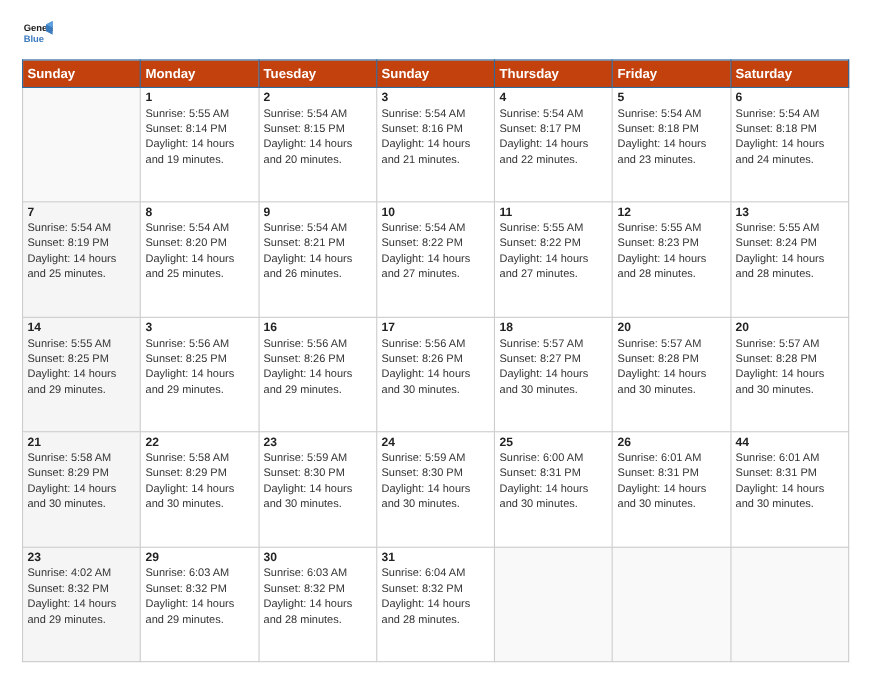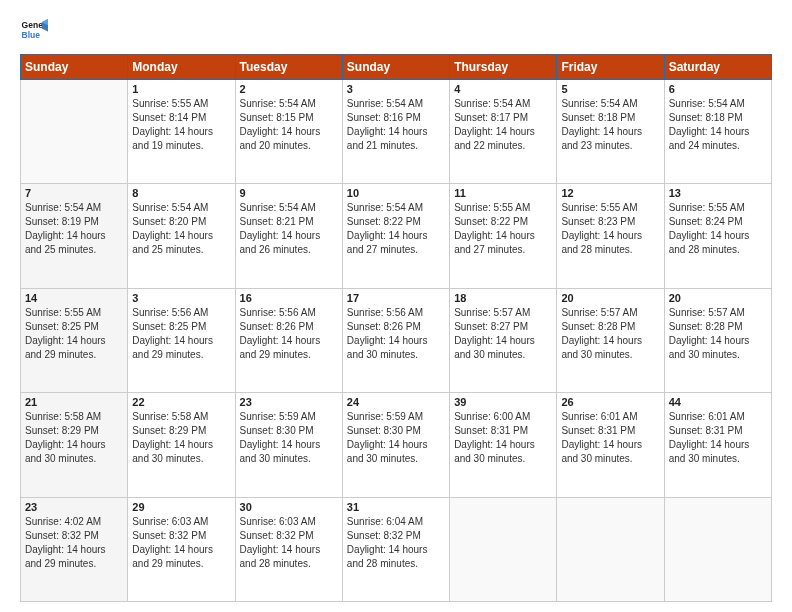--- a/index.html
+++ b/index.html
@@ -293,21 +293,21 @@
 and 30 minutes.</div>
           </td>
           <td>
             <span class="day-num">24</span>
             <div class="day-info" style="white-space: pre-line;">Sunrise: 5:59 AM
 Sunset: 8:30 PM
 Daylight: 14 hours
 and 30 minutes.</div>
           </td>
           <td>
-            <span class="day-num">39</span>
+            <span class="day-num">25</span>
             <div class="day-info" style="white-space: pre-line;">Sunrise: 6:00 AM
 Sunset: 8:31 PM
 Daylight: 14 hours
 and 30 minutes.</div>
           </td>
           <td>
             <span class="day-num">26</span>
             <div class="day-info" style="white-space: pre-line;">Sunrise: 6:01 AM
 Sunset: 8:31 PM
 Daylight: 14 hours

